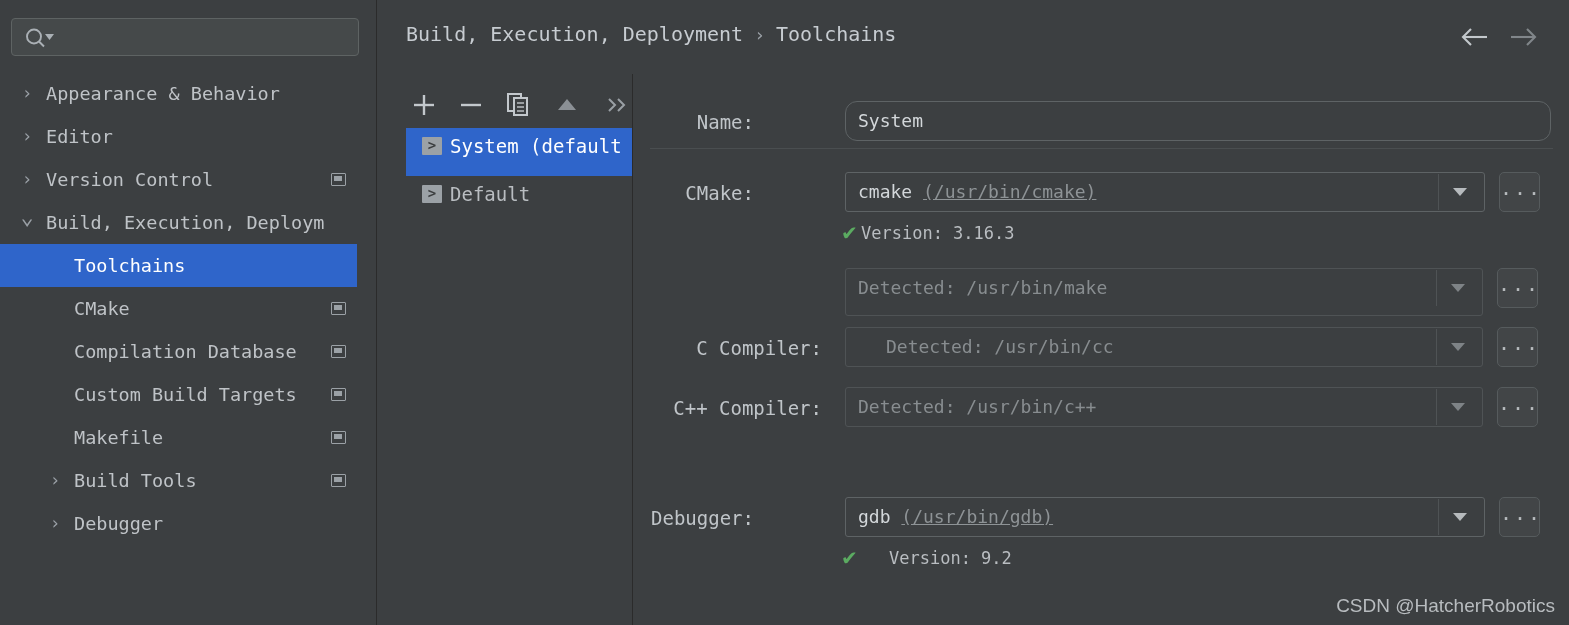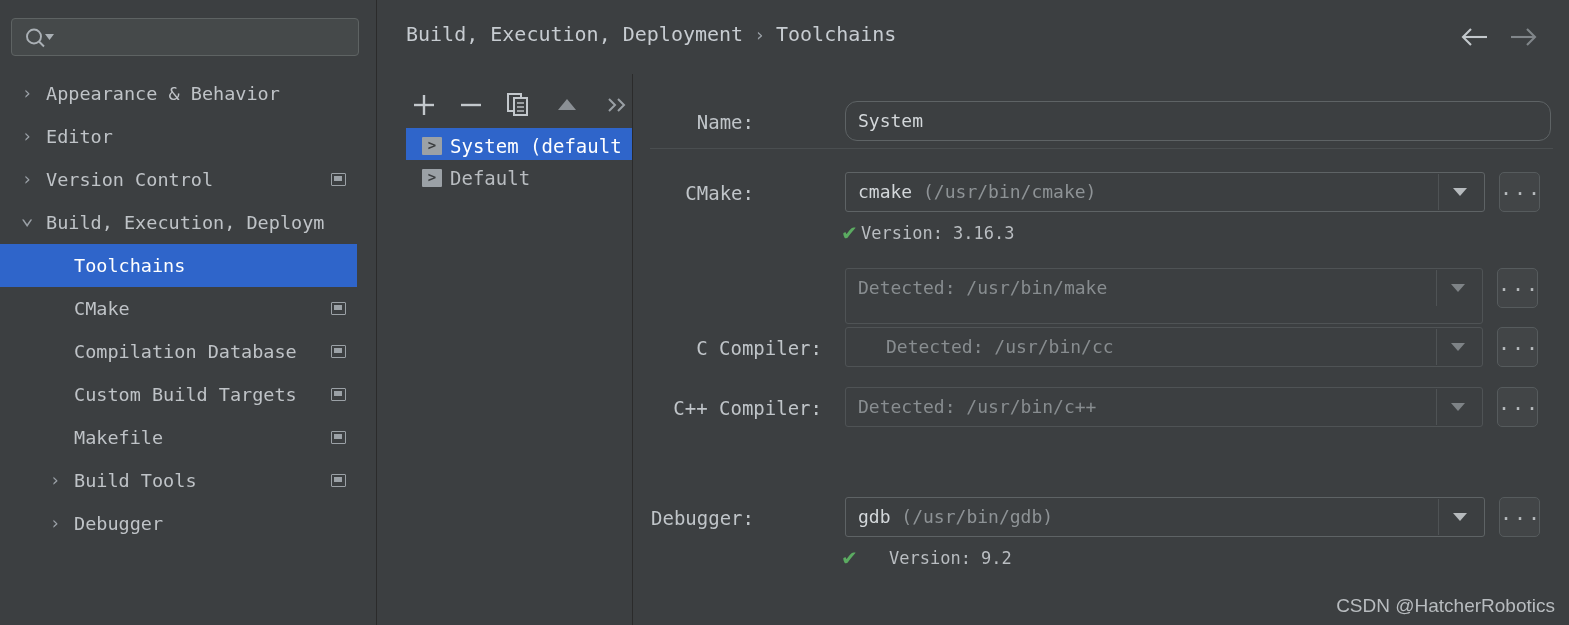--- a/index.html
+++ b/index.html
@@ -155,21 +155,21 @@
     width: 36px; height: 40px;
   }
   #tc-list {
     position: absolute;
     left: 406px; top: 128px;
     width: 226px; height: 497px;
     background: #3c3f41;
   }
   .tc-item {
     position: relative;
-    height: 32px;
+    height: 48px;
     line-height: 36px;
     white-space: nowrap;
     color: #b9bdc1;
     font-size: 19px;
     font-family: "DejaVu Sans Mono", monospace;
     overflow: hidden;
   }
   .tc-item.selected {
     background: #2f65ca;
     color: #ffffff;
@@ -229,21 +229,21 @@
     font-family: "DejaVu Sans Mono", monospace;
     padding: 0 12px;
     line-height: 38px;
     white-space: nowrap;
     overflow: hidden;
   }
   .f-field.disabled {
     color: #888d90;
     border-color: #4f5355;
   }
-  .f-field .path-dim { color: #8e9396; }
+  .f-field .path-dim { color: #8e9396; text-decoration: underline; }
   .f-arrow {
     position: absolute;
     width: 0; height: 0;
     border-left: 7px solid transparent;
     border-right: 7px solid transparent;
     border-top: 8px solid #b6babd;
   }
   .f-arrow.dim { border-top-color: #7e8386; }
   .f-sep {
     position: absolute;
@@ -442,21 +442,21 @@
       <div class="f-field" style="top: 27px; left: 213px; width: 706px; height: 40px; border-radius: 12px;"><span>System</span></div>
       <div class="f-label" style="top: 108px; left: 0px; width: 122px;">CMake:</div>
       <div class="f-field" style="top: 98px; left: 213px; width: 640px; height: 40px;"><span>cmake</span><span> </span><span class="path-dim">(/usr/bin/cmake)</span></div>
       <div class="f-sep" style="top: 100px; left: 806px;"></div>
       <div class="f-arrow" style="top: 114px; left: 821px;"></div>
       <div class="browse-btn" style="top: 98px; left: 867px;">
         <span class="dots">...</span>
       </div>
       <div class="ver-check" style="top: 149px; left: 209px;">✔</div>
       <div class="ver-line" style="top: 149px; left: 229px;">Version: 3.16.3</div>
-      <div class="f-field disabled" style="top: 194px; left: 213px; width: 638px; height: 56px;"><span>Detected: /usr/bin/make</span></div>
+      <div class="f-field disabled" style="top: 194px; left: 213px; width: 638px; height: 48px;"><span>Detected: /usr/bin/make</span></div>
       <div class="f-sep" style="top: 196px; left: 804px;"></div>
       <div class="f-arrow dim" style="top: 210px; left: 819px;"></div>
       <div class="browse-btn" style="top: 194px; left: 865px;">
         <span class="dots">...</span>
       </div>
       <div class="f-label" style="top: 263px; left: 0px; width: 190px;">C Compiler:</div>
       <div class="f-field disabled" style="top: 253px; left: 213px; width: 638px; height: 40px; padding-left: 40px;"><span>Detected: /usr/bin/cc</span></div>
       <div class="f-sep" style="top: 255px; left: 804px;"></div>
       <div class="f-arrow dim" style="top: 269px; left: 819px;"></div>
       <div class="browse-btn" style="top: 253px; left: 865px;">

